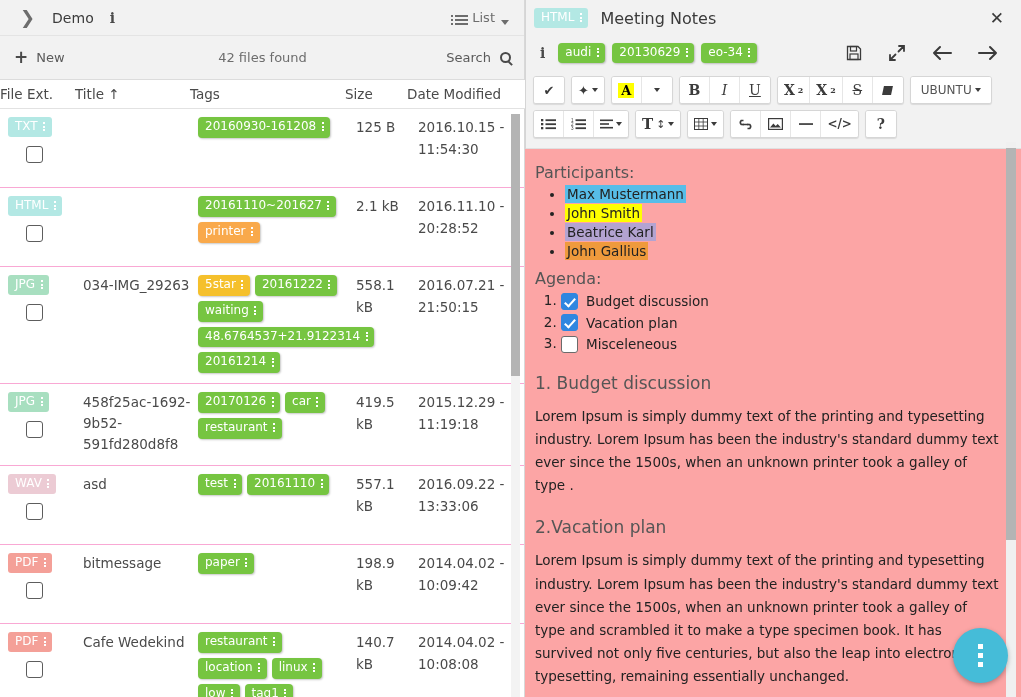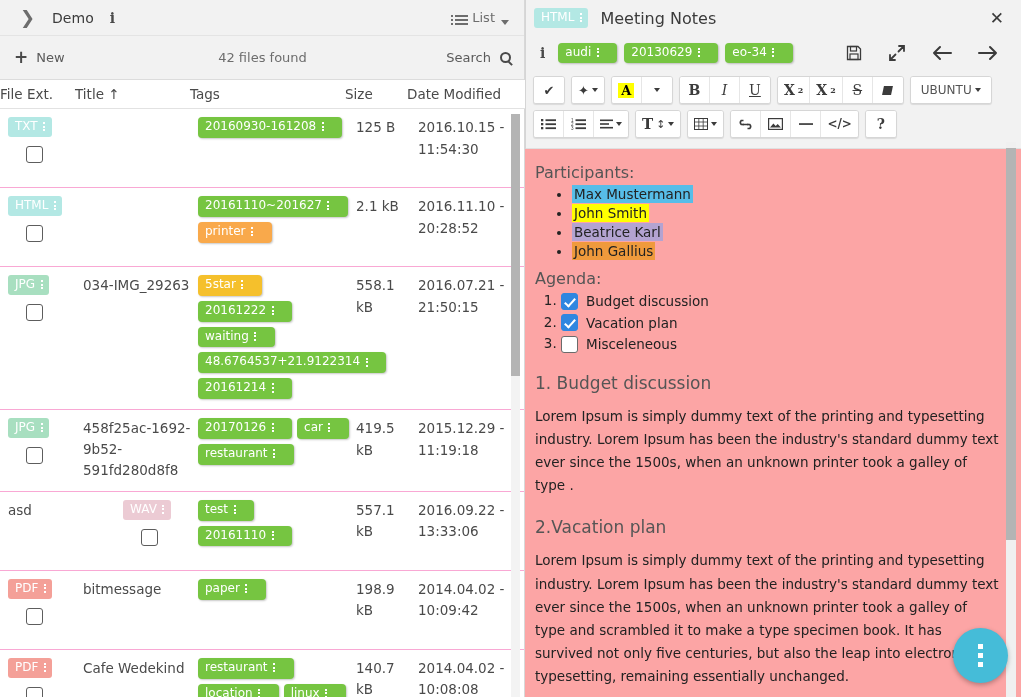--- a/index.html
+++ b/index.html
@@ -135,21 +135,21 @@
     background: #fff; margin: 9px 0 0 18px; cursor: pointer;
   }
   .title-cell {
     width: 115px; font-size: 13.5px; color: #4a4a4a;
     line-height: 1.55; word-break: break-word;
   }
   .tags-cell { width: 158px; display: flex; flex-wrap: wrap; gap: 5px; align-content: flex-start; }
   .tag {
     display: inline-flex; align-items: center; gap: 5px;
     color: #ffffff; font-size: 12px;
-    border-radius: 4px; padding: 3px 18px 4px 7px;
+    border-radius: 4px; padding: 3px 6px 4px 7px;
     line-height: 1.15;
     box-shadow: 1px 1px 2px rgba(0,0,0,.22);
     cursor: pointer; white-space: nowrap;
   }
   .dots3 {
     display: inline-block; width: 3px; line-height: 0;
     font-size: 11px; letter-spacing: 0; text-align: center;
   }
   .dots3 b {
     display: block; width: 2px; height: 2px; margin: 1.6px auto;
@@ -241,21 +241,21 @@
   .serif-s { font-family: "DejaVu Serif","Liberation Serif",serif; text-decoration: line-through; font-size: 14px; }
 
   .rp-doc {
     flex: 1 1 auto; background: #fca5a5;
     padding: 14px 22px 0 10px;
     overflow: hidden; position: relative;
   }
   .doc-h { font-size: 16px; color: #555; margin: 0 0 4px 0; font-weight: normal; }
   .doc-h2 { font-size: 17px; color: #555; margin: 20px 0 12px 0; font-weight: normal; }
   .bullets { margin: 2px 0 10px 0; padding-left: 30px; }
-  .bullets li { margin: 3px 7px; font-size: 13.5px; color: #222; }
+  .bullets li { margin: 3px 0; font-size: 13.5px; color: #222; }
   .bullets li span { padding: 1px 2px; }
   .agenda { margin: 2px 0 6px 0; padding-left: 26px; }
   .agenda li { margin: 4px 0; font-size: 13.5px; color: #222; }
   .agenda li .cb-wrap { display: inline-flex; align-items: center; gap: 8px; vertical-align: middle; }
   .cb {
     width: 17px; height: 17px; border-radius: 3px;
     border: 1.5px solid #6b6b6b; background: #fff;
     display: inline-block;
   }
   .cb.on {
@@ -490,32 +490,32 @@
                 <b></b>
                 <b></b>
                 <b></b>
               </span>
             </span>
           </div>
           <div class="cell size-cell">419.5 kB</div>
           <div class="cell date-cell">2015.12.29 - 11:19:18</div>
         </div>
         <div class="file-row">
-          <div class="cell title-cell">asd</div>
           <div class="cell ext-cell">
             <span class="ext-badge" style="background: rgb(236, 203, 212);">
               <span>WAV</span>
               <span class="dots3">
                 <b></b>
                 <b></b>
                 <b></b>
               </span>
             </span>
             <div class="row-check"></div>
           </div>
+          <div class="cell title-cell">asd</div>
           <div class="cell tags-cell">
             <span class="tag" style="background: rgb(118, 197, 65);">
               <span>test</span>
               <span class="dots3">
                 <b></b>
                 <b></b>
                 <b></b>
               </span>
             </span>
             <span class="tag" style="background: rgb(118, 197, 65);">

